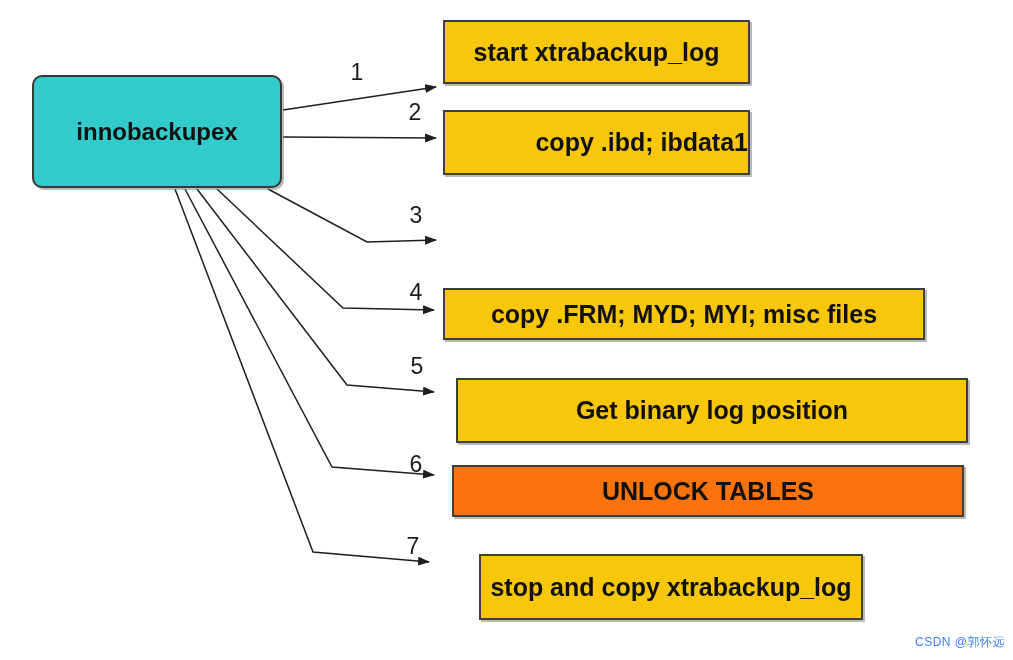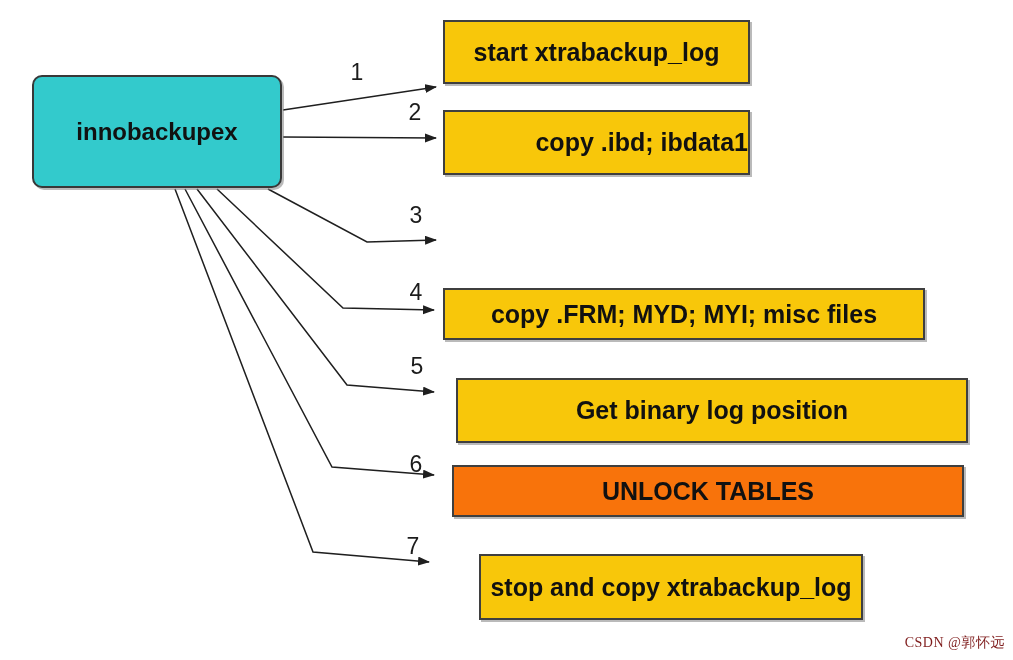--- a/index.html
+++ b/index.html
@@ -46,24 +46,23 @@
     transform: translate(-50%, -50%);
     font-size: 23px;
     font-weight: 400;
     color: #1c1c1c;
     line-height: 1;
   }
   .watermark {
     position: absolute;
     right: 8px;
     top: 634px;
-    font-size: 14px;
-    color: #7f1d1d;
+    font-size: 12px;
+    color: #3b82f6;
     letter-spacing: 0.5px;
-    font-family: Liberation Serif, serif;
   }
 </style>
 </head>
 <body>
 
 <div class="canvas">
 
   <svg class="arrows-layer" width="1013" height="660" viewBox="0 0 1013 660" xmlns="http://www.w3.org/2000/svg">
     <defs>
       <marker id="ah" markerUnits="userSpaceOnUse" markerWidth="13" markerHeight="10" refX="11" refY="4.5" orient="auto">

